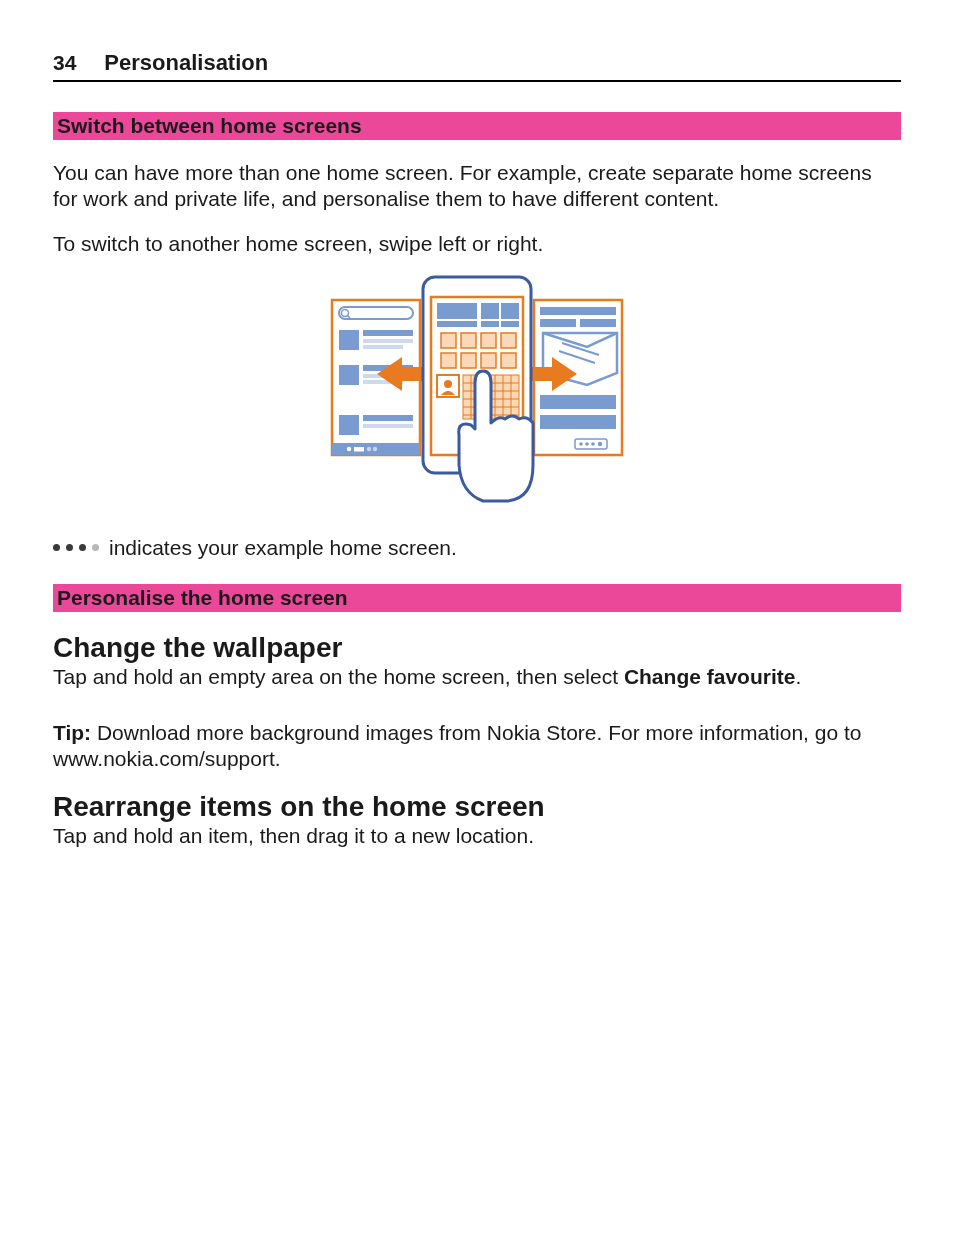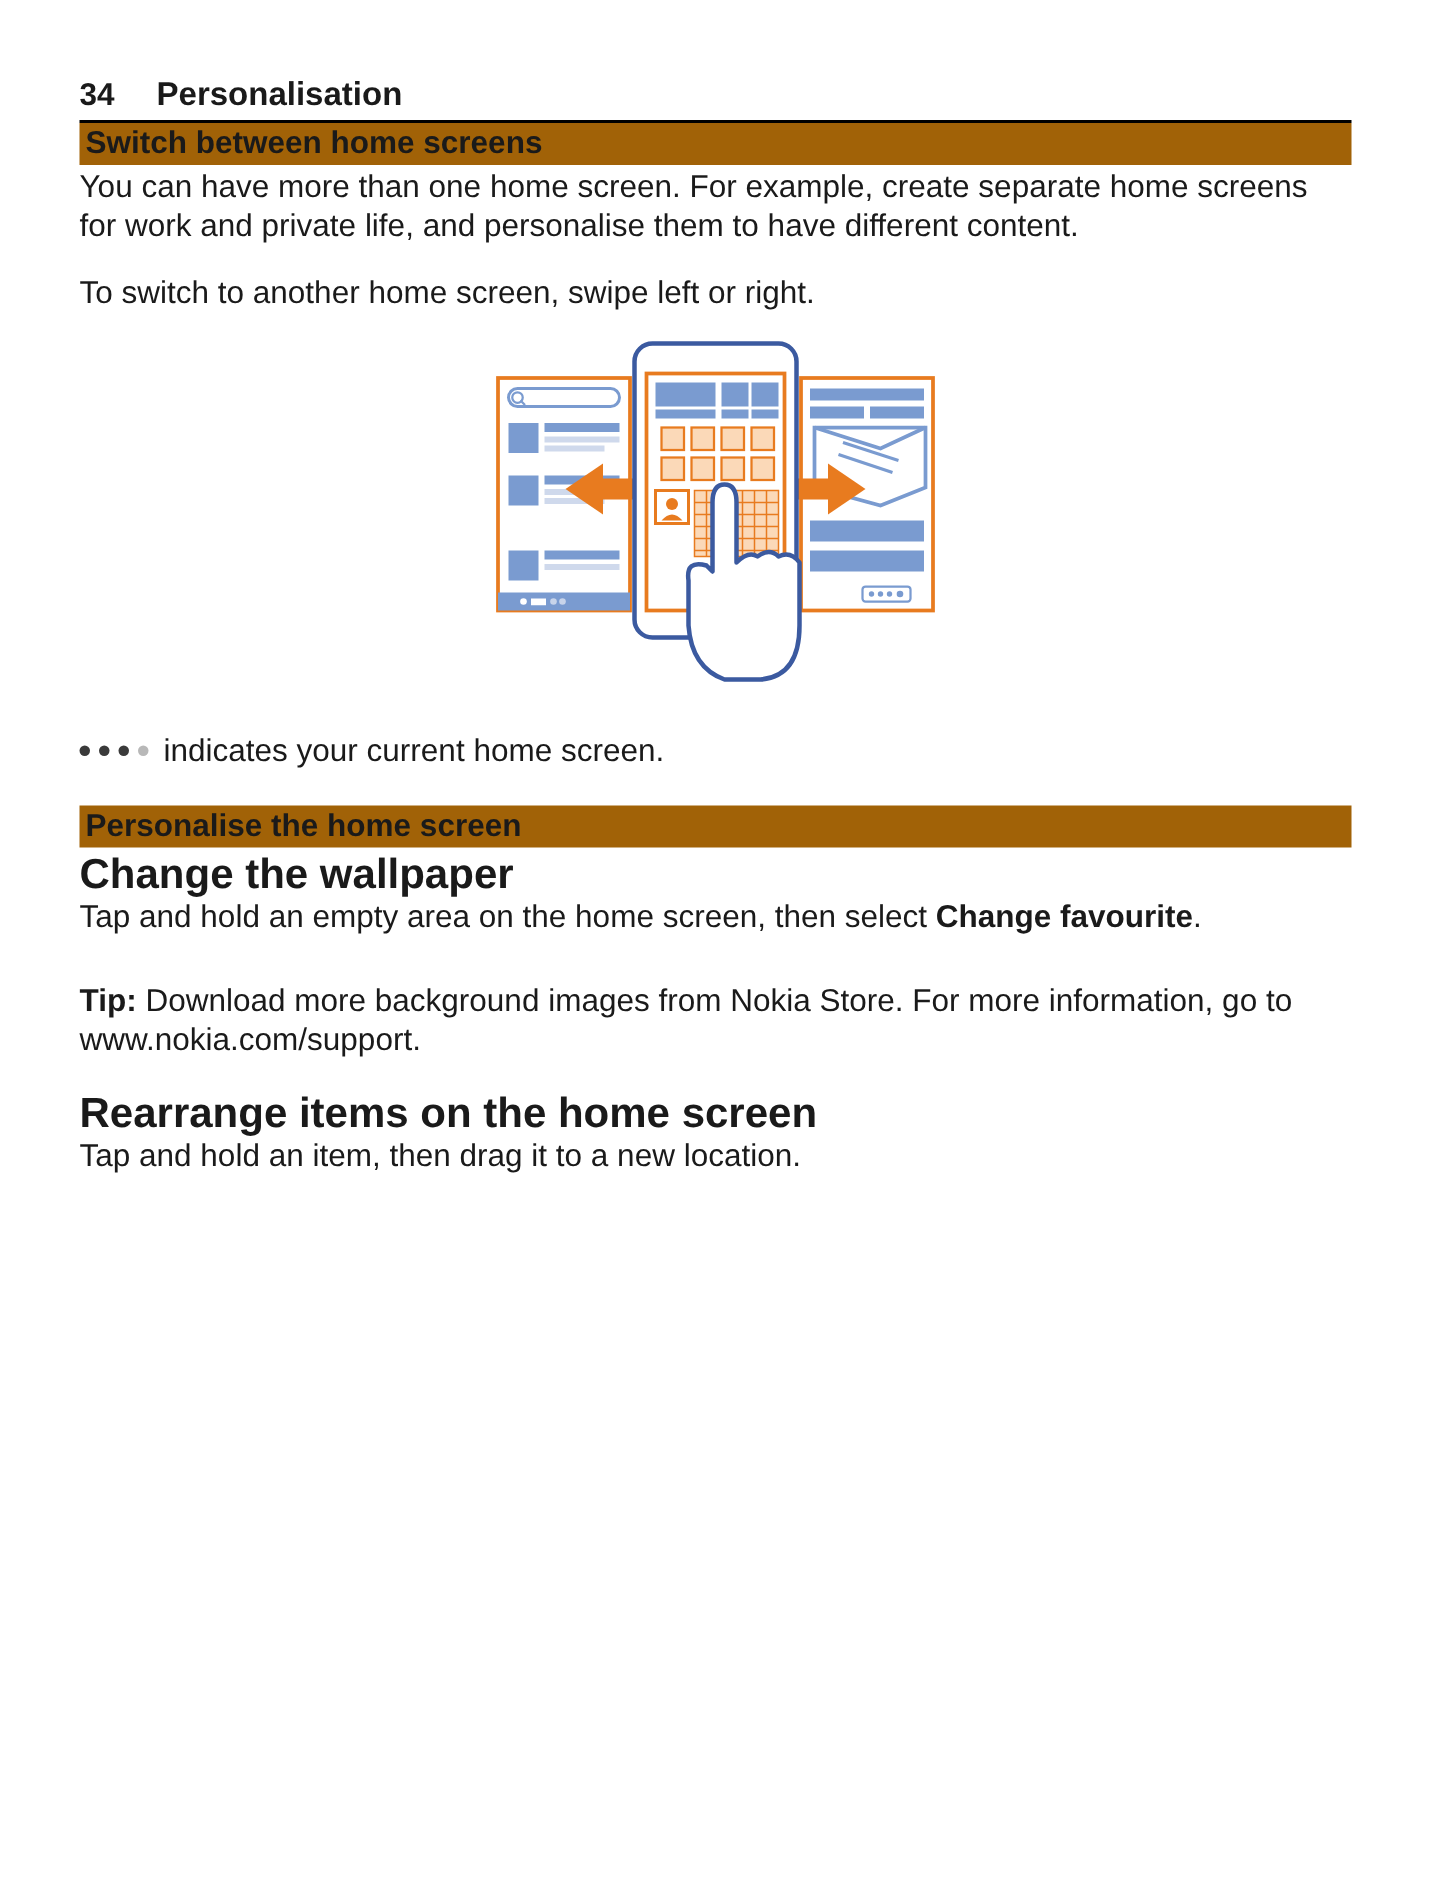--- a/index.html
+++ b/index.html
@@ -12,35 +12,36 @@
     width: 954px;
   }
   .page {
     padding: 50px 53px 40px 53px;
   }
   .header-row {
     display: flex;
     align-items: baseline;
     border-bottom: 2px solid #000;
     padding-bottom: 4px;
+    margin-bottom: 30px;
   }
   .page-num {
     font-weight: bold;
     font-size: 21px;
     margin-right: 28px;
   }
   .chapter {
     font-weight: bold;
     font-size: 22px;
   }
   .section-bar {
-    background: #a16207;
+    background: #ec4899;
     font-weight: bold;
     padding: 2px 4px 2px 4px;
-    margin-bottom: 2px;
+    margin-bottom: 20px;
     font-size: 21px;
   }
   .para {
     line-height: 1.25;
     margin-bottom: 18px;
   }
   .subhead {
     font-weight: bold;
     margin-bottom: 0px;
     font-size: 28px;
@@ -189,21 +190,21 @@
                  L 148 154 Z"></path>
       </g>
     </svg>
   </div>
 
   <div class="dots-row">
     <span class="dot solid"></span>
     <span class="dot solid"></span>
     <span class="dot solid"></span>
     <span class="dot faded"></span>
-    <span class="dots-label">indicates your current home screen.</span>
+    <span class="dots-label">indicates your example home screen.</span>
   </div>
 
   <div class="section-bar">Personalise the home screen</div>
 
   <div class="subhead">Change the wallpaper</div>
   <div class="para">
     <span>Tap and hold an empty area on the home screen, then select </span><span class="bold-inline">Change favourite</span><span>.</span>
   </div>
 
   <div style="height:12px"></div>

